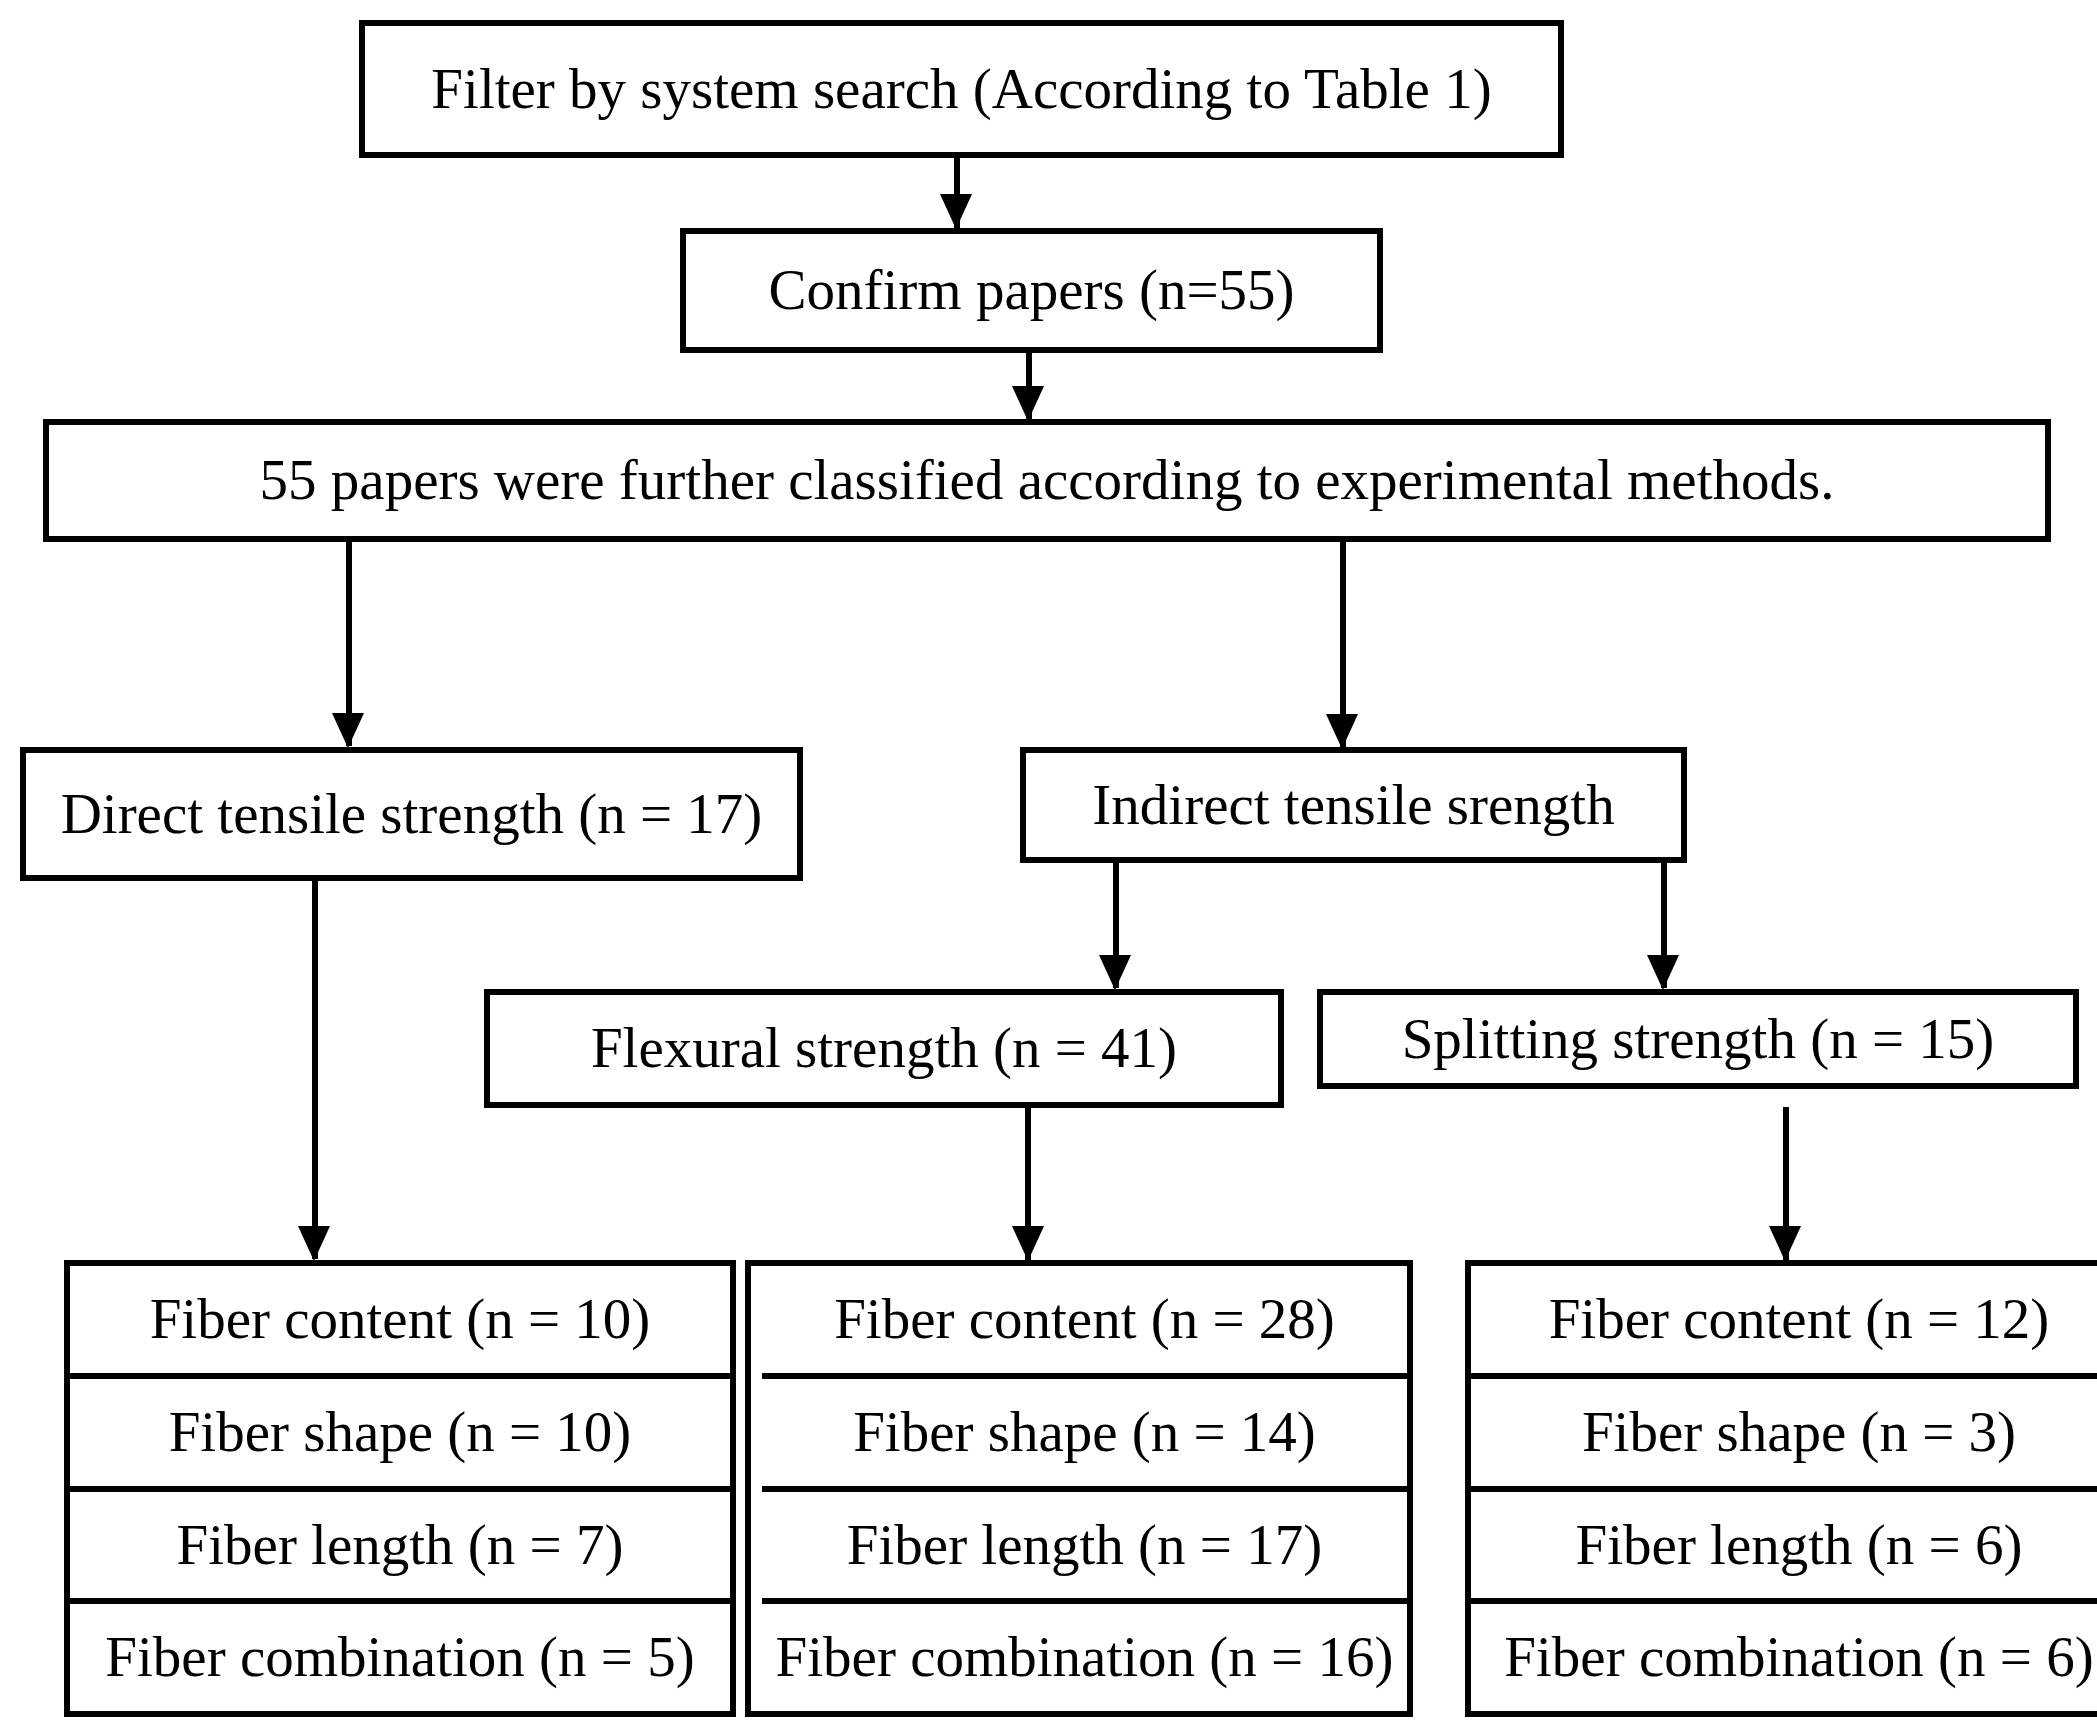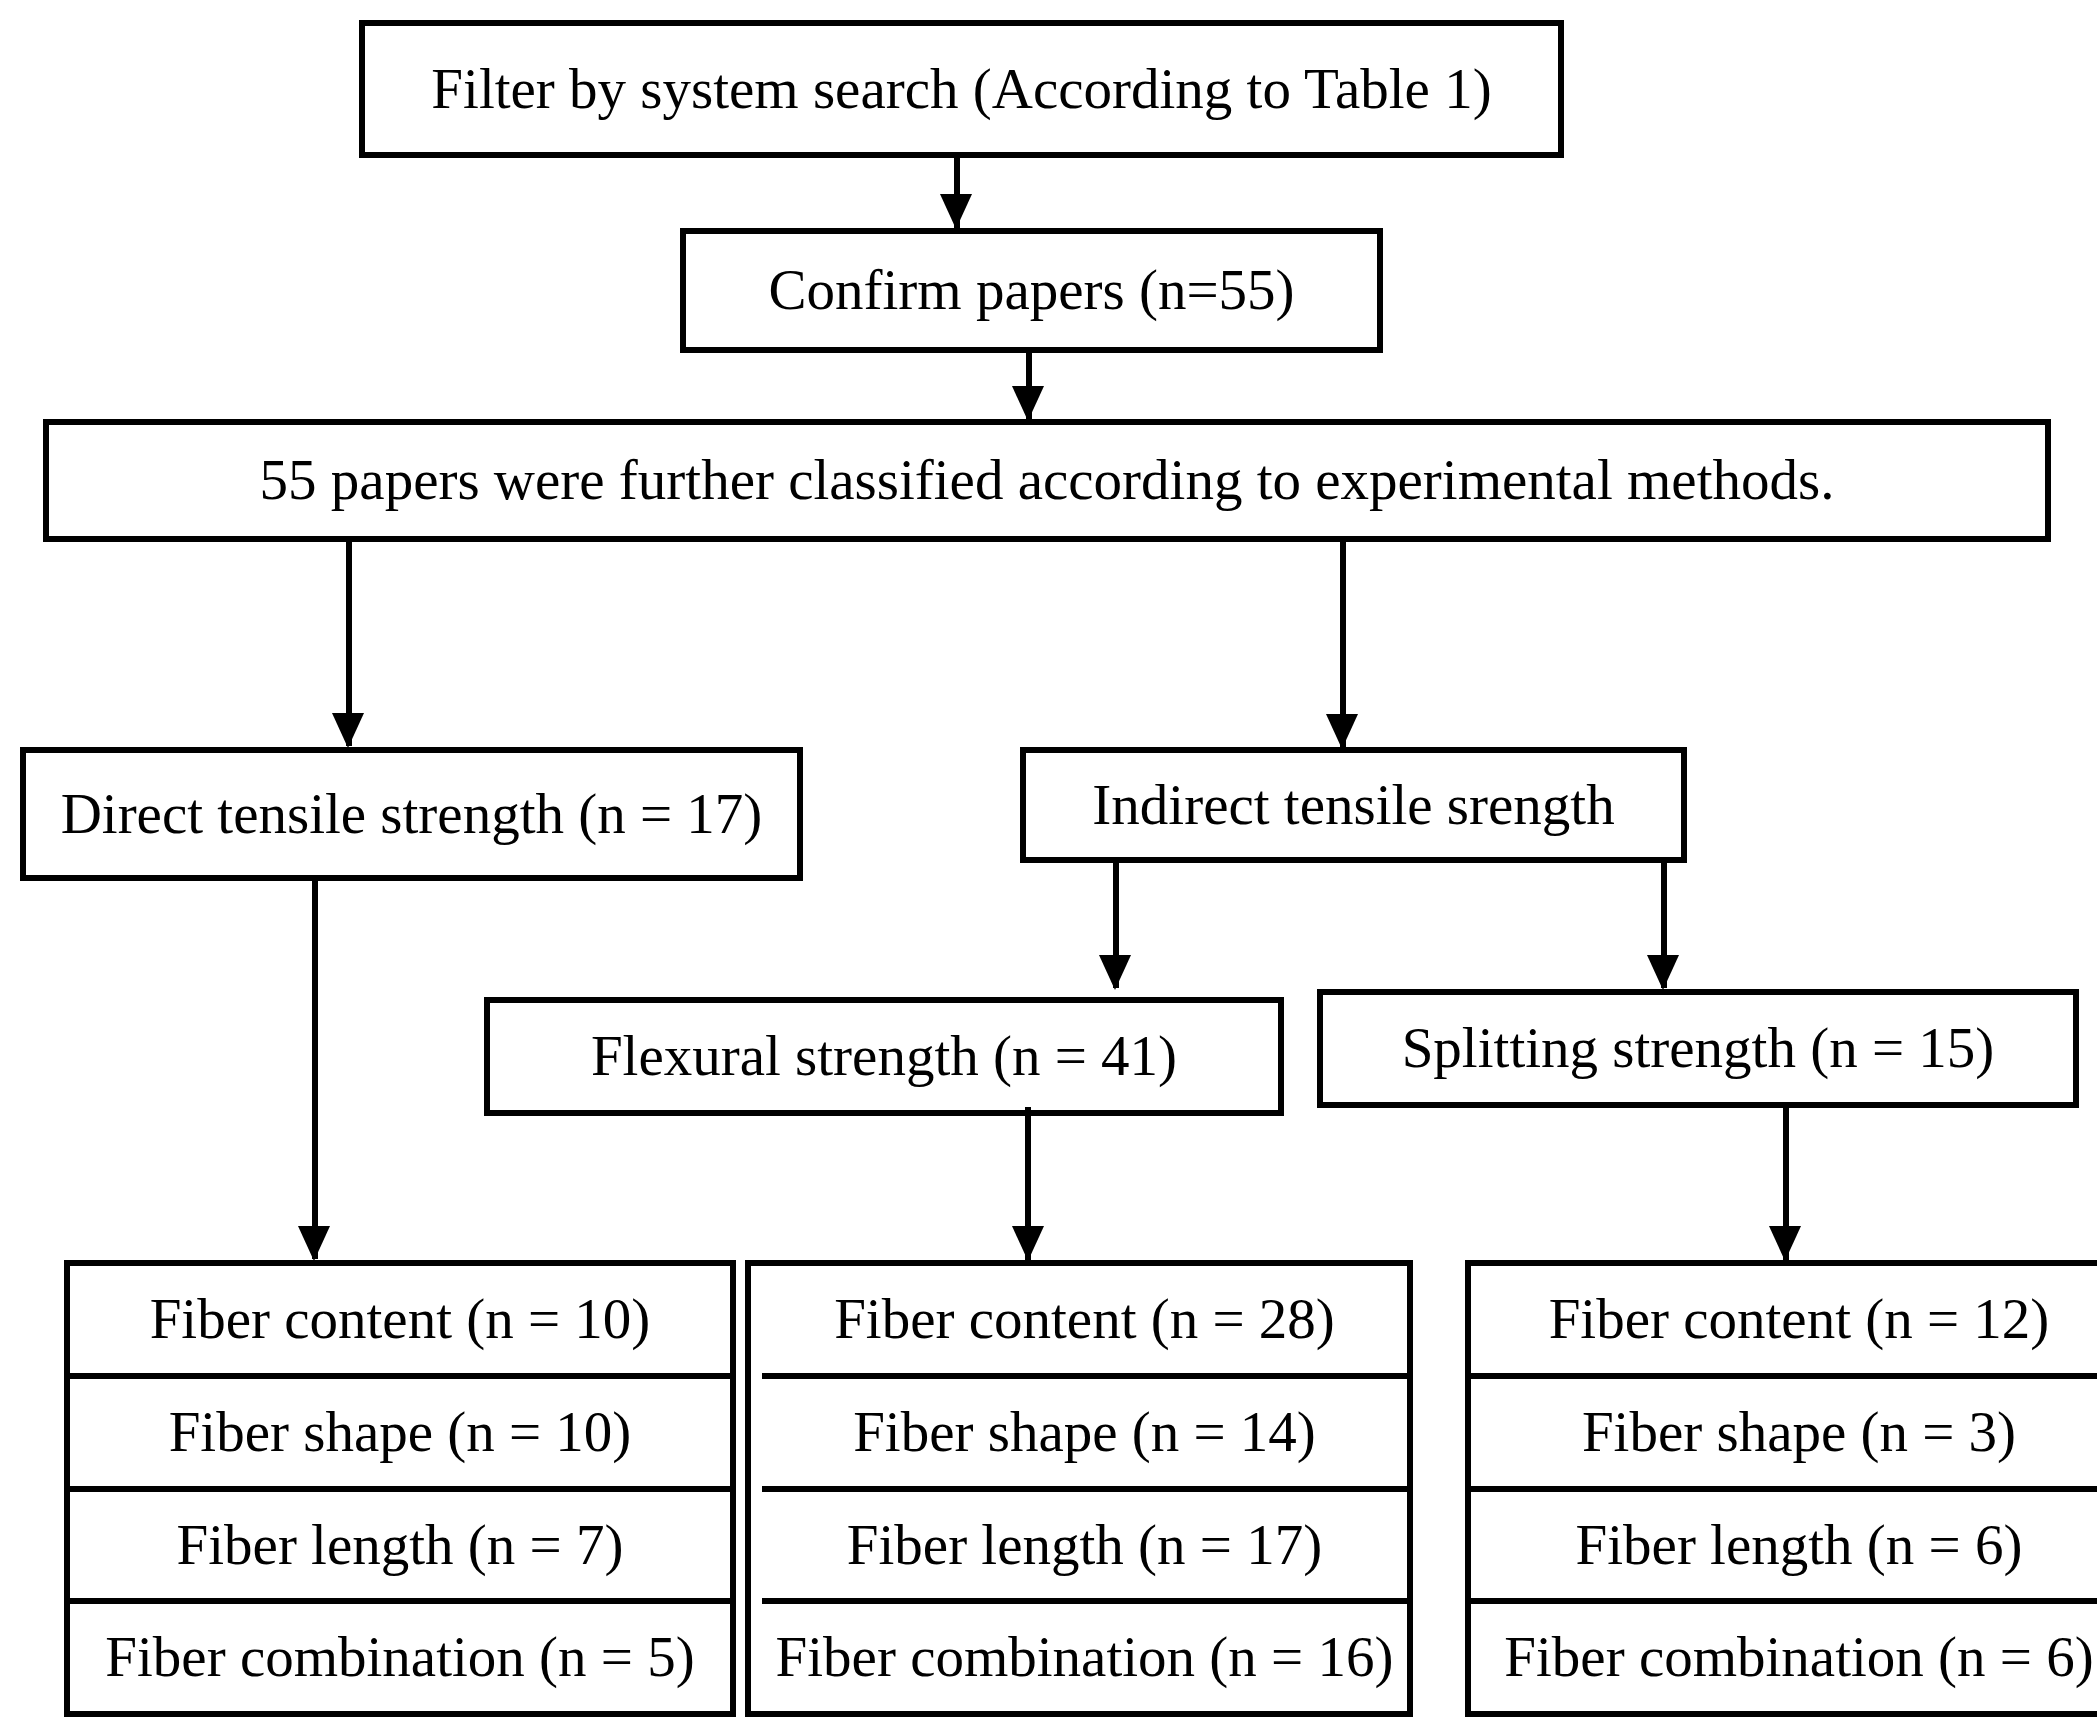--- a/index.html
+++ b/index.html
@@ -97,25 +97,25 @@
 
   <div class="connector" style="left:312px; top:880px; height:379px;"></div>
   <div class="arrowhead" style="left:298px; top:1226px;"></div>
 
   <div class="connector" style="left:1113px; top:863px; height:125px;"></div>
   <div class="arrowhead" style="left:1099px; top:955px;"></div>
 
   <div class="connector" style="left:1661px; top:863px; height:125px;"></div>
   <div class="arrowhead" style="left:1647px; top:955px;"></div>
 
-  <div class="node" style="left:484px; top:989px; width:800px; height:119px;margin-top:8px;">
+  <div class="node" style="left:484px; top:989px; width:800px; height:119px;">
     <span>Flexural strength (n = 41)</span>
   </div>
 
-  <div class="node" style="left:1317px; top:989px; width:762px; height:119px;">
+  <div class="node" style="left:1317px; top:989px; width:762px; height:100px;">
     <span>Splitting strength (n = 15)</span>
   </div>
 
   <div class="connector" style="left:1025px; top:1107px; height:153px;"></div>
   <div class="arrowhead" style="left:1012px; top:1226px;"></div>
 
   <div class="connector" style="left:1783px; top:1107px; height:153px;"></div>
   <div class="arrowhead" style="left:1769px; top:1226px;"></div>
 
   <div class="stack" style="left:20px; top:1260px; width:672px; height:457px;">

